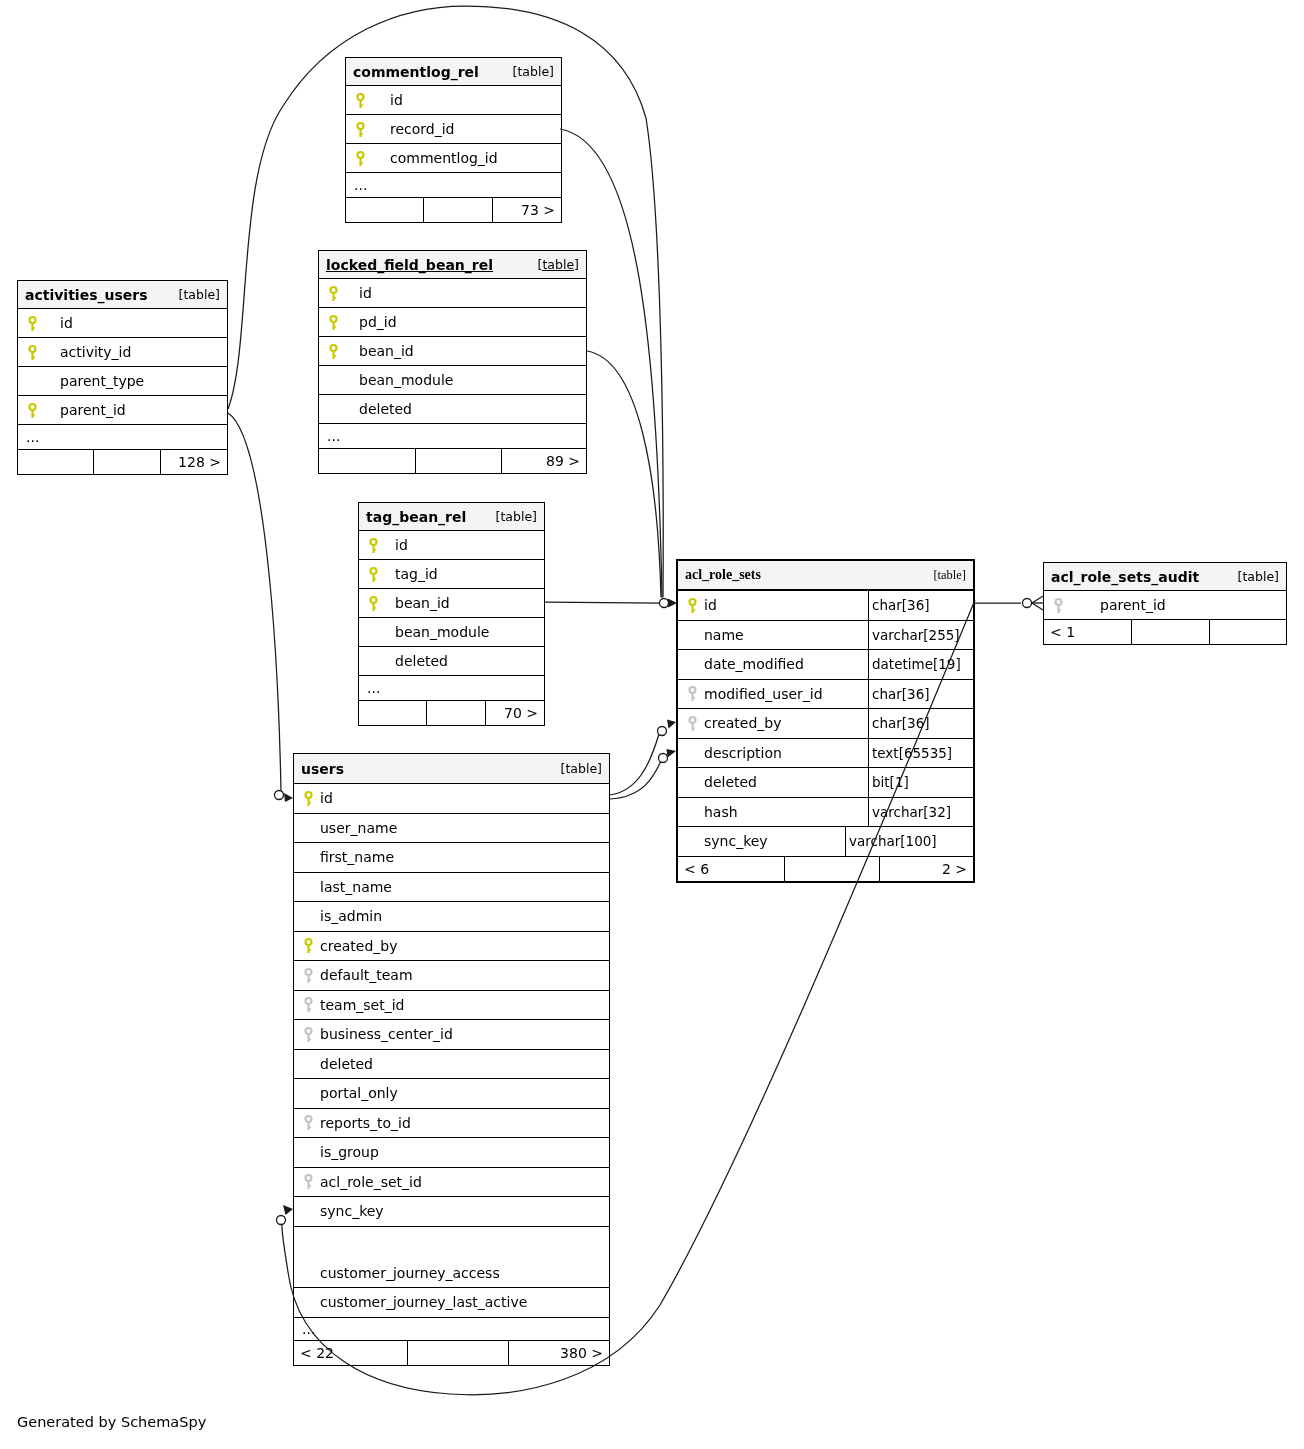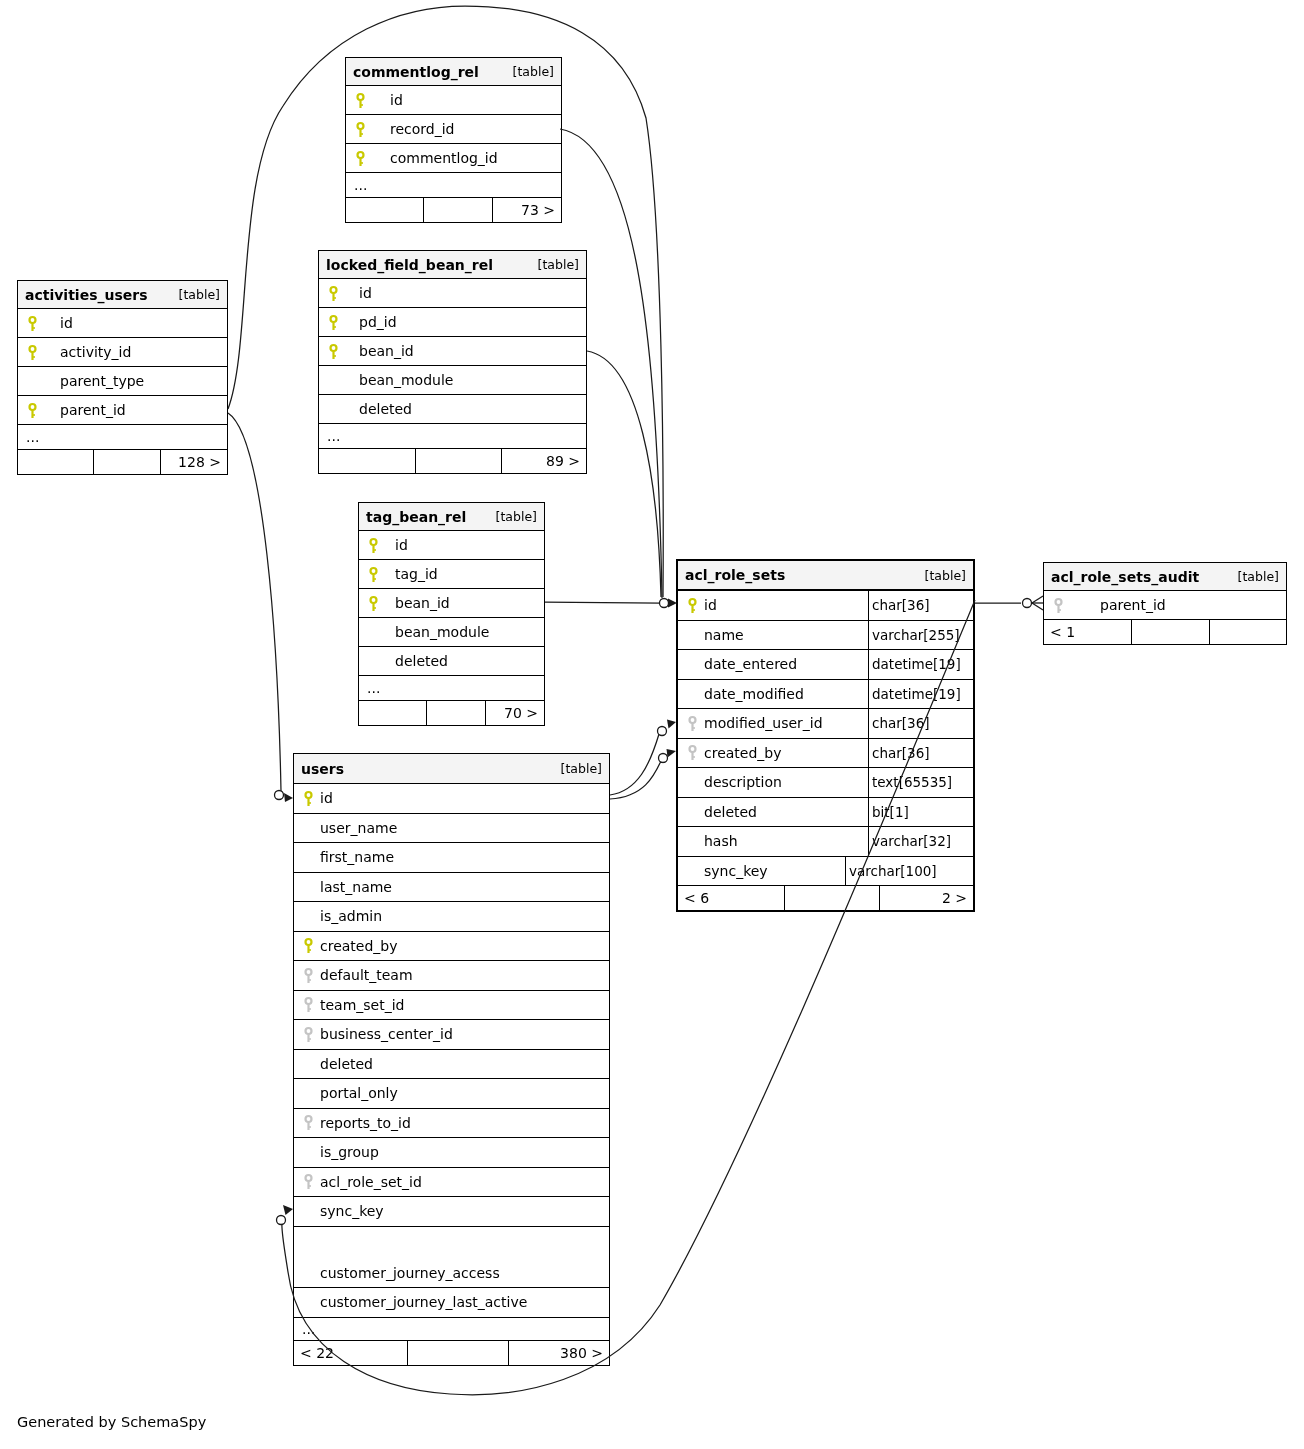--- a/index.html
+++ b/index.html
@@ -189,21 +189,21 @@
           </span>
         </div>
         <div class="ellipsis-row" style="height: 25px;">...</div>
         <div class="tbl-footer" style="height: 24px; align-items: flex-end;">
           <span class="ft-cell c1"></span>
           <span class="ft-cell c2"></span>
           <span class="ft-cell c3">128 &gt;</span>
         </div>
       </div>
       <div class="table-box" style="left: 318px; top: 250px; width: 269px;">
-        <div class="tbl-header" style="height: 28px;">
+        <div class="tbl-header" style="height: 28px; text-decoration: underline;">
           <span class="tbl-name">locked_field_bean_rel</span>
           <span class="tbl-tag">[table]</span>
         </div>
         <div class="tbl-row" style="height: 29px;">
           <span class="name-area">
             <span class="key-cell" style="width: 40px;">
               <svg width="11" height="17" viewBox="0 0 11 17">
                 <circle cx="5.5" cy="5" r="3" fill="none" stroke="#c9c900" stroke-width="2.2"></circle>
                 <line x1="5.5" y1="8" x2="5.5" y2="16" stroke="#c9c900" stroke-width="2.2"></line>
                 <line x1="5.5" y1="13" x2="8" y2="13" stroke="#c9c900" stroke-width="1.6"></line>
@@ -309,21 +309,21 @@
           </span>
         </div>
         <div class="ellipsis-row" style="height: 25px;">...</div>
         <div class="tbl-footer" style="height: 24px;">
           <span class="ft-cell c1"></span>
           <span class="ft-cell c2"></span>
           <span class="ft-cell c3">70 &gt;</span>
         </div>
       </div>
       <div class="table-box emphasized" style="left: 676px; top: 559px; width: 299px;">
-        <div class="tbl-header" style="height: 30px;">
+        <div class="tbl-header" style="height: 30px; font-family: Liberation Serif, serif;">
           <span class="tbl-name">acl_role_sets</span>
           <span class="tbl-tag">[table]</span>
         </div>
         <div class="tbl-row" style="height: 29.5px;">
           <span class="name-area">
             <span class="key-cell" style="width: 26px;">
               <svg width="11" height="17" viewBox="0 0 11 17">
                 <circle cx="5.5" cy="5" r="3" fill="none" stroke="#c9c900" stroke-width="2.2"></circle>
                 <line x1="5.5" y1="8" x2="5.5" y2="16" stroke="#c9c900" stroke-width="2.2"></line>
                 <line x1="5.5" y1="13" x2="8" y2="13" stroke="#c9c900" stroke-width="1.6"></line>
@@ -332,27 +332,20 @@
             <span class="col-name">id</span>
           </span>
           <span class="col-type" style="width: 105px;">char[36]</span>
         </div>
         <div class="tbl-row" style="height: 29.5px;">
           <span class="name-area">
             <span class="key-cell" style="width: 26px;"></span>
             <span class="col-name">name</span>
           </span>
           <span class="col-type" style="width: 105px;">varchar[255]</span>
-        </div>
-        <div class="tbl-row" style="height: 29.5px;">
-          <span class="name-area">
-            <span class="key-cell" style="width: 26px;"></span>
-            <span class="col-name">date_entered</span>
-          </span>
-          <span class="col-type" style="width: 105px;">datetime[19]</span>
         </div>
         <div class="tbl-row" style="height: 29.5px;">
           <span class="name-area">
             <span class="key-cell" style="width: 26px;"></span>
             <span class="col-name">date_modified</span>
           </span>
           <span class="col-type" style="width: 105px;">datetime[19]</span>
         </div>
         <div class="tbl-row" style="height: 29.5px;">
           <span class="name-area">

